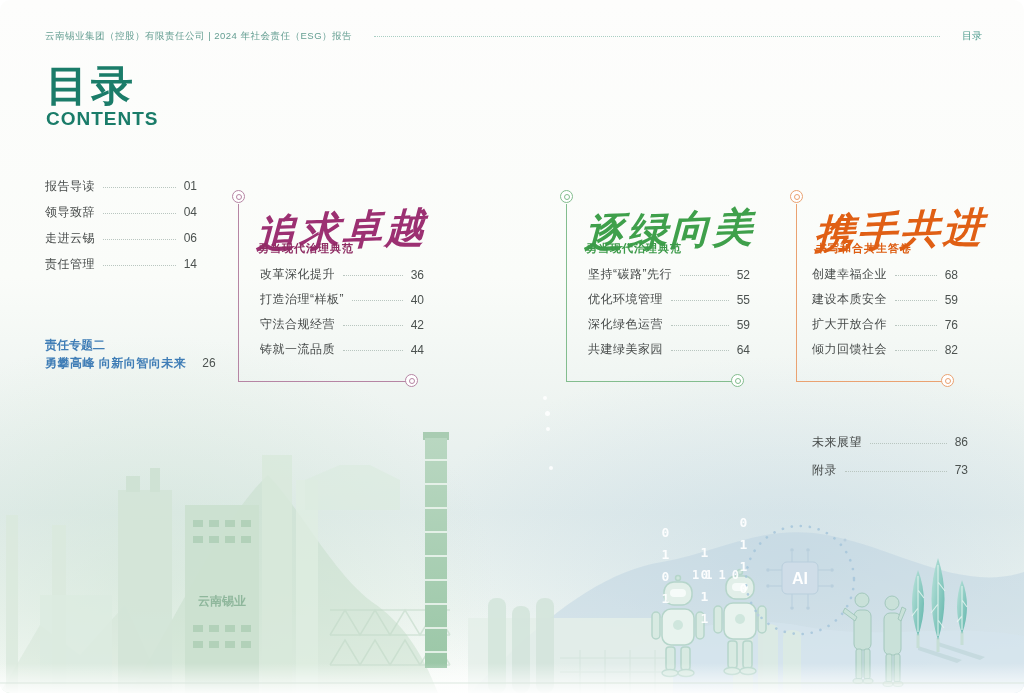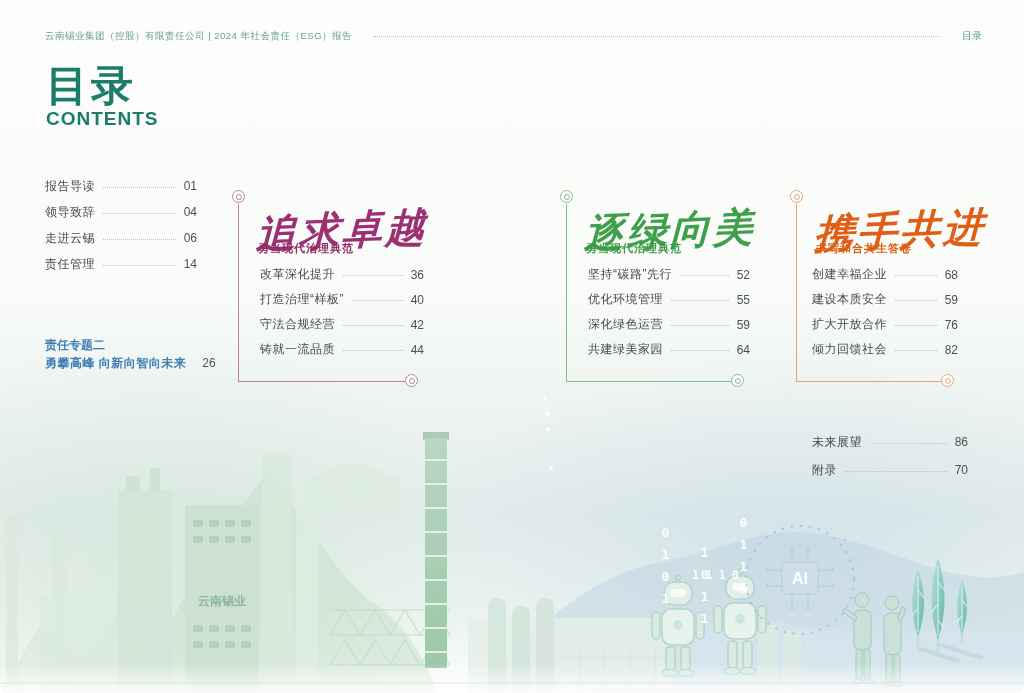--- a/index.html
+++ b/index.html
@@ -444,16 +444,16 @@
 
   <div class="abs closing">
     <div class="toc-row">
       <span class="lbl">未来展望</span>
       <span class="leader"></span>
       <span class="pg">86</span>
     </div>
     <div class="toc-row">
       <span class="lbl">附录</span>
       <span class="leader"></span>
-      <span class="pg">70</span>
+      <span class="pg">73</span>
     </div>
   </div>
 </div>
 
 </body></html>

